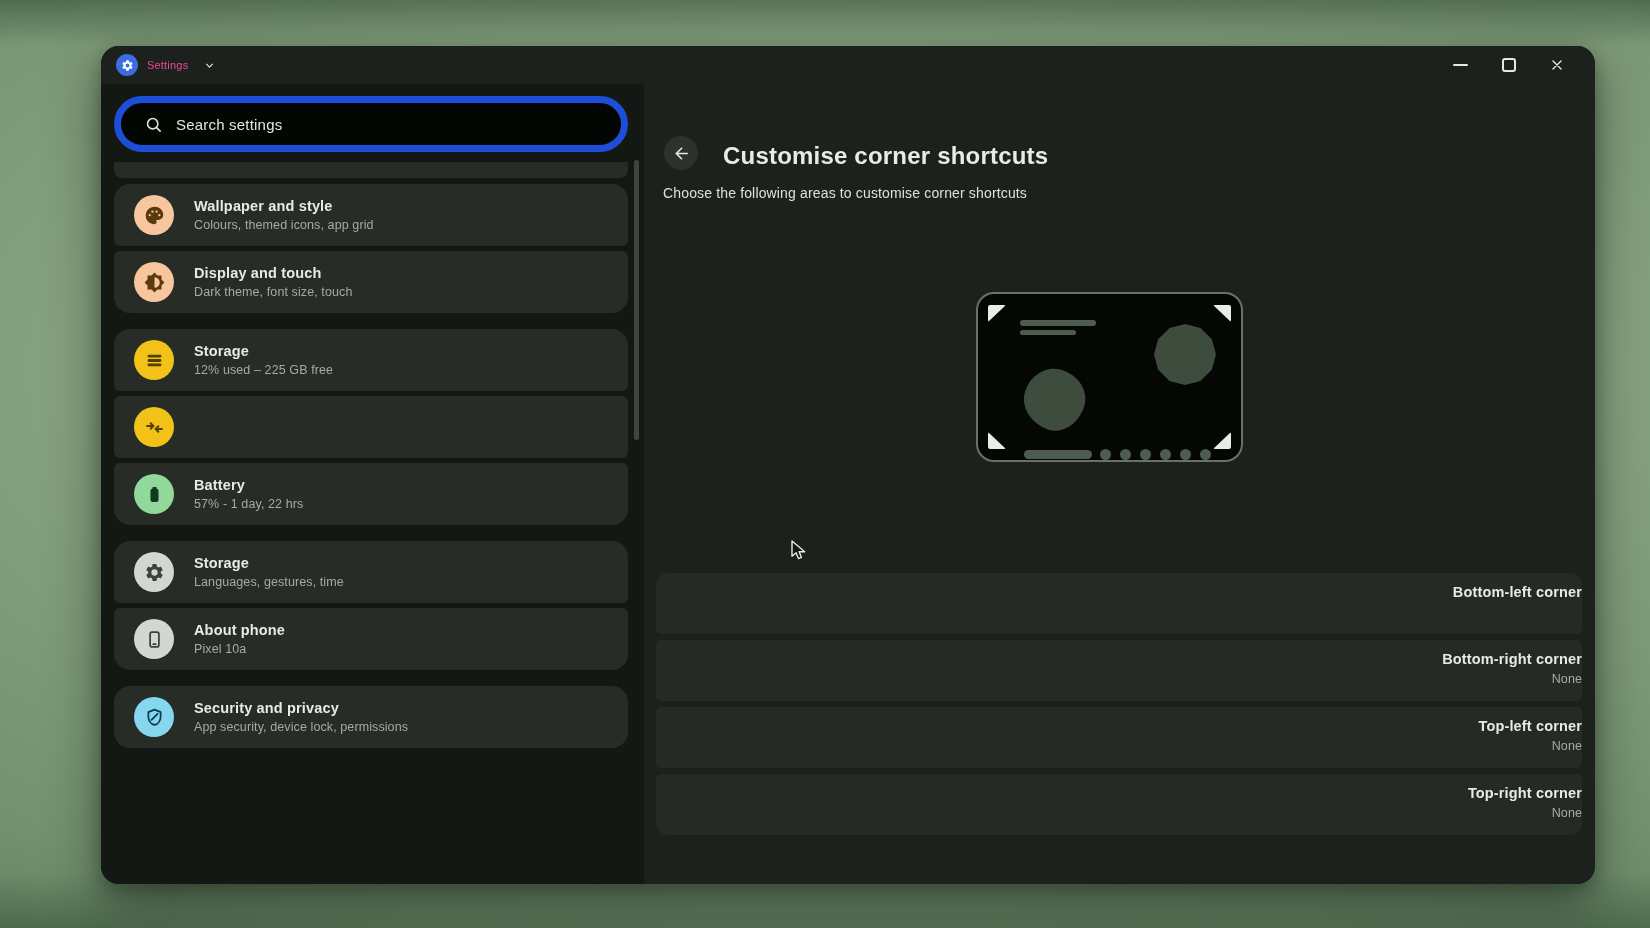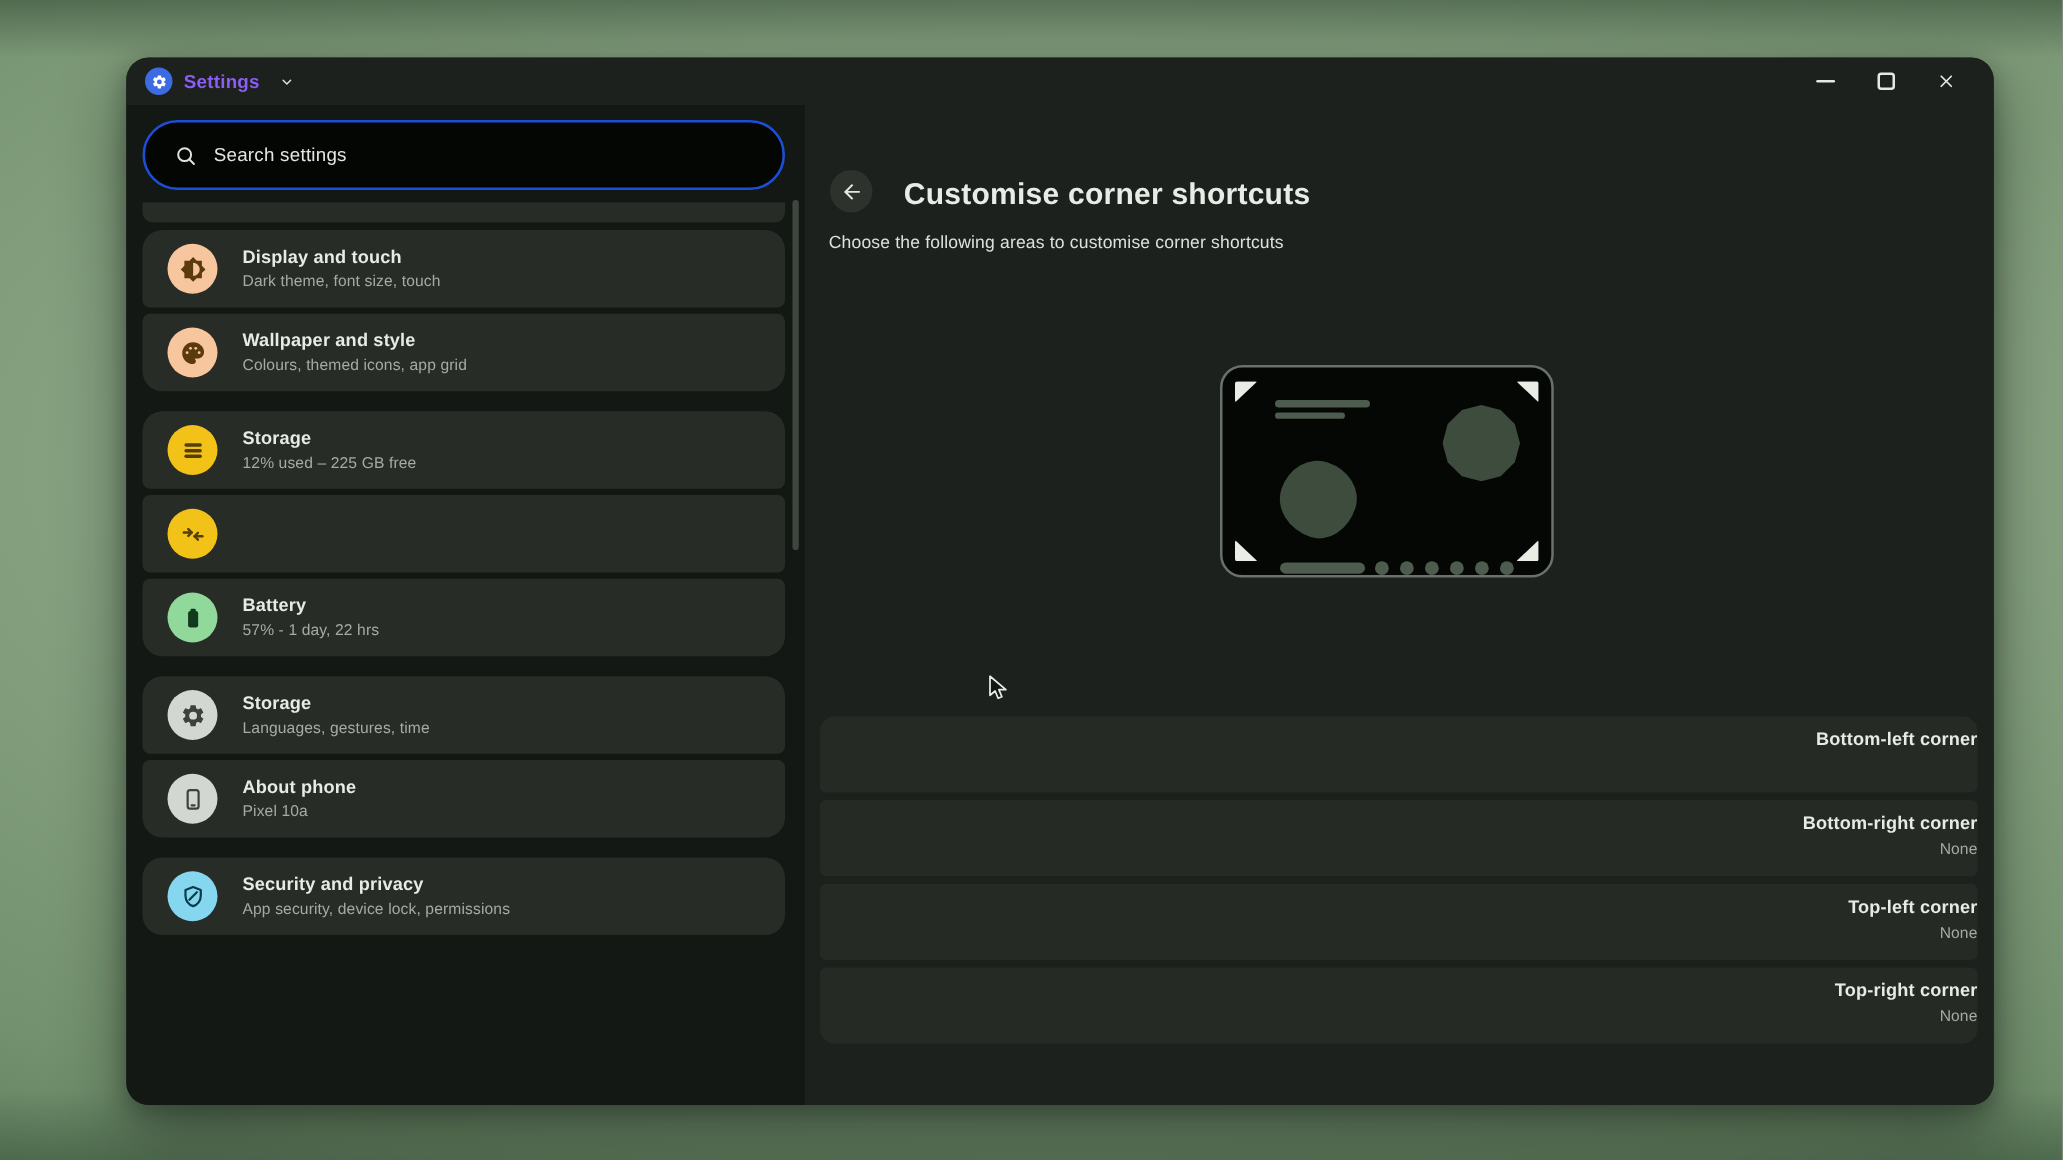--- a/index.html
+++ b/index.html
@@ -19,37 +19,37 @@
     background:#1b1f1b; border-radius:18px; overflow:hidden;
     display:flex; flex-direction:column;
     box-shadow:0 22px 55px rgba(8,16,10,.45), 0 6px 18px rgba(8,16,10,.30);
   }
 
   
   .titlebar { flex:none; height:38px; background:#1d211d; display:flex; align-items:center; padding:0 14px 0 15px; }
   .app-menu { display:flex; align-items:center; gap:9px; cursor:default; }
   .app-icon { width:22px; height:22px; border-radius:50%; background:#3d6ce2; display:flex; align-items:center; justify-content:center; }
   .app-icon svg { width:13px; height:13px; display:block; }
-  .app-title { font-size:15px; font-weight:700; color:#8b5cf6; letter-spacing:.2px; }
+  .app-title { font-size:11px; font-weight:400; color:#ec4899; letter-spacing:.2px; }
   .tb-chevron { margin-left:6px; display:flex; }
   .tb-chevron svg { width:13px; height:13px; }
   .tb-controls { margin-left:auto; display:flex; align-items:center; gap:19px; padding-right:10px; }
   .tb-btn { width:29px; height:29px; display:flex; align-items:center; justify-content:center; border-radius:6px; }
   .glyph-min { width:15px; height:2px; background:#e6e8e3; border-radius:1px; }
   .glyph-max { width:14px; height:14px; border:2px solid #e6e8e3; border-radius:3px; }
   .tb-btn svg { width:16px; height:16px; }
 
   
   .wbody { flex:1; display:flex; min-height:0; }
 
   
   .sidebar { flex:none; width:543px; background:#141814; position:relative; padding:12px 0 0 13px; overflow:hidden; }
   .search {
     width:514px; height:56px; border-radius:28px; background:#040604;
-    border:2px solid #1d4ed8; display:flex; align-items:center; padding-left:23px; gap:13px;
+    border:7px solid #1d4ed8; display:flex; align-items:center; padding-left:23px; gap:13px;
   }
   .search svg { width:19px; height:19px; flex:none; }
   .search-ph { font-size:15px; color:#e3e7e1; letter-spacing:.2px; }
 
   .nav { margin-top:10px; width:514px; display:flex; flex-direction:column; }
   .sliver { height:16px; background:#272c27; border-radius:0 0 8px 8px; margin-bottom:6px; }
   .nav-group { display:flex; flex-direction:column; gap:5px; margin-bottom:16px; }
   .nav-item {
     height:62px; background:#272c27; border-radius:6px;
     display:flex; align-items:center; padding-left:20px; gap:20px; cursor:default;
@@ -145,41 +145,41 @@
               <path d="M15.9 15.9 20.4 20.4" stroke-linecap="round"></path>
             </svg>
           <span class="search-ph">Search settings</span>
         </div>
         <div class="nav" id="nav">
           <div class="sliver"></div>
         <div class="nav-group">
               <div class="nav-item">
     <span class="ic" style="background: rgb(248, 198, 158); color: rgb(91, 58, 16);">
                   <svg viewBox="0 0 24 24">
-                    <path fill="currentColor" d="M20 15.31 23.31 12 20 8.69V4h-4.69L12 .69 8.69 4H4v4.69L.69 12 4 15.31V20h4.69L12 23.31 15.31 20H20v-4.69zM12 18V6a6 6 0 0 1 0 12z"></path>
-                  </svg>
-                </span>
-    <span class="txt">
-      <span class="t1">Display and touch</span>
-      <span class="t2">Dark theme, font size, touch</span>
-    </span>
-  </div>
-              <div class="nav-item">
-    <span class="ic" style="background: rgb(248, 198, 158); color: rgb(91, 58, 16);">
-                  <svg viewBox="0 0 24 24">
                     <path fill="currentColor" d="M12 2C6.49 2 2 6.49 2 12s4.49 10 10 10c1.38 0 2.5-1.12 2.5-2.5 0-.61-.23-1.2-.64-1.67a.53.53 0 0 1-.13-.33c0-.28.22-.5.5-.5H16c3.31 0 6-2.69 6-6 0-4.96-4.49-9-10-9z"></path>
                     <circle cx="6.5" cy="11.6" r="1.3" fill="#f8c69e"></circle>
                     <circle cx="9.6" cy="7.6" r="1.3" fill="#f8c69e"></circle>
                     <circle cx="14.4" cy="7.6" r="1.3" fill="#f8c69e"></circle>
                     <circle cx="17.5" cy="11.6" r="1.3" fill="#f8c69e"></circle>
                   </svg>
                 </span>
     <span class="txt">
       <span class="t1">Wallpaper and style</span>
       <span class="t2">Colours, themed icons, app grid</span>
+    </span>
+  </div>
+              <div class="nav-item">
+    <span class="ic" style="background: rgb(248, 198, 158); color: rgb(91, 58, 16);">
+                  <svg viewBox="0 0 24 24">
+                    <path fill="currentColor" d="M20 15.31 23.31 12 20 8.69V4h-4.69L12 .69 8.69 4H4v4.69L.69 12 4 15.31V20h4.69L12 23.31 15.31 20H20v-4.69zM12 18V6a6 6 0 0 1 0 12z"></path>
+                  </svg>
+                </span>
+    <span class="txt">
+      <span class="t1">Display and touch</span>
+      <span class="t2">Dark theme, font size, touch</span>
     </span>
   </div>
             </div>
             <div class="nav-group">
               <div class="nav-item">
     <span class="ic" style="background: rgb(243, 194, 25); color: rgb(83, 64, 0);">
                   <svg viewBox="0 0 24 24" fill="currentColor">
                     <rect x="4" y="5.3" width="16" height="3.2" rx="1.6"></rect>
                     <rect x="4" y="10.4" width="16" height="3.2" rx="1.6"></rect>
                     <rect x="4" y="15.5" width="16" height="3.2" rx="1.6"></rect>

